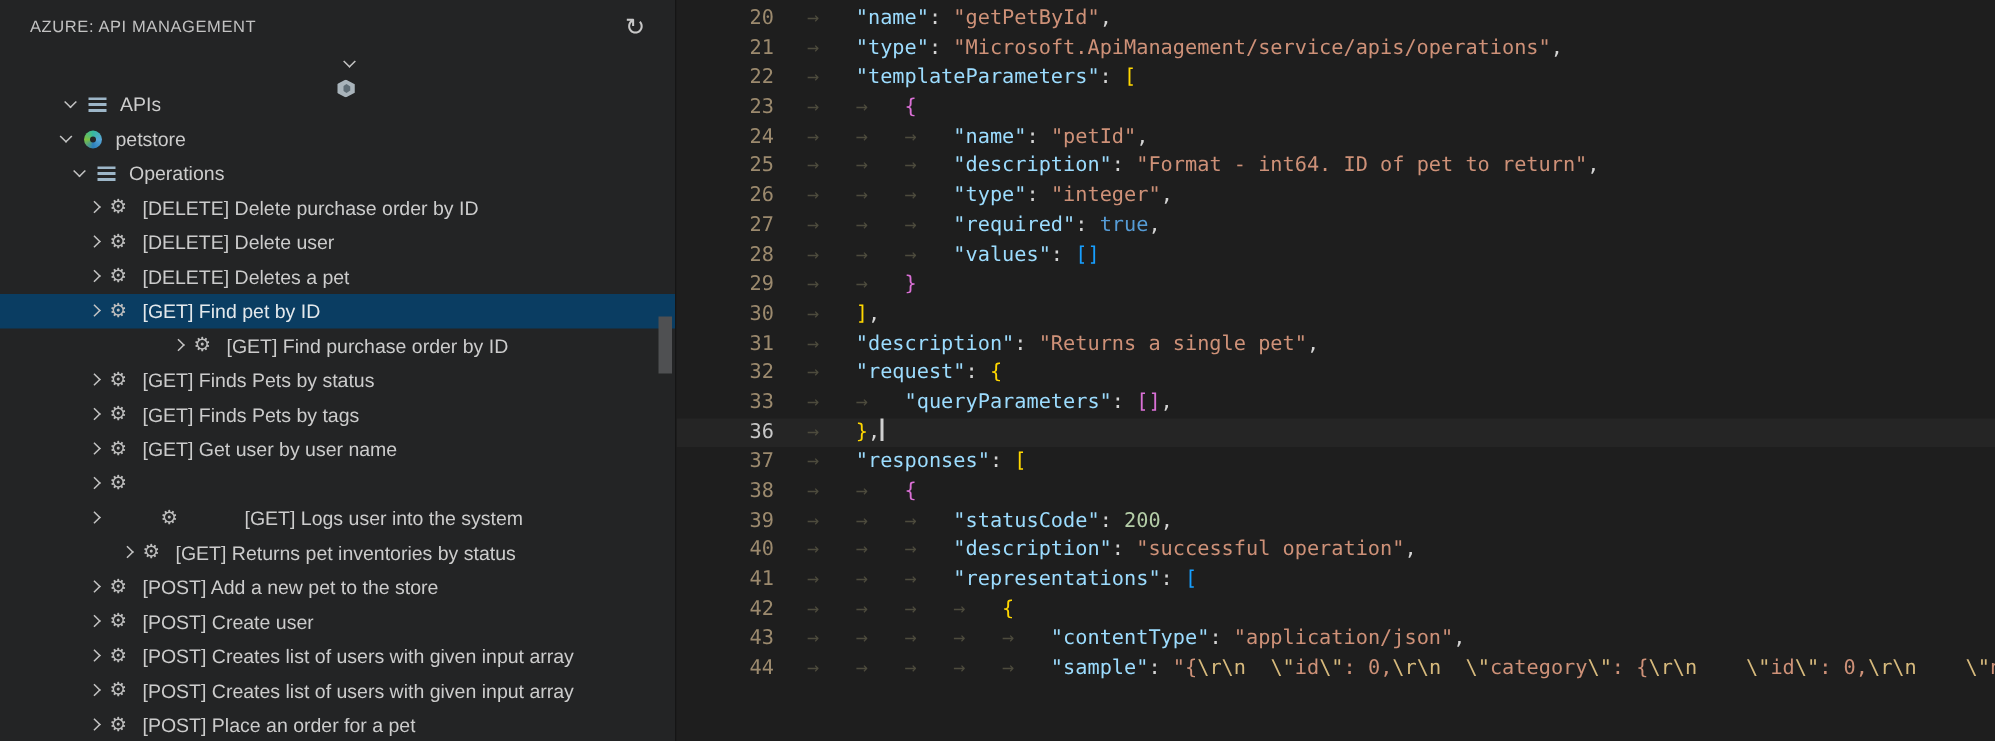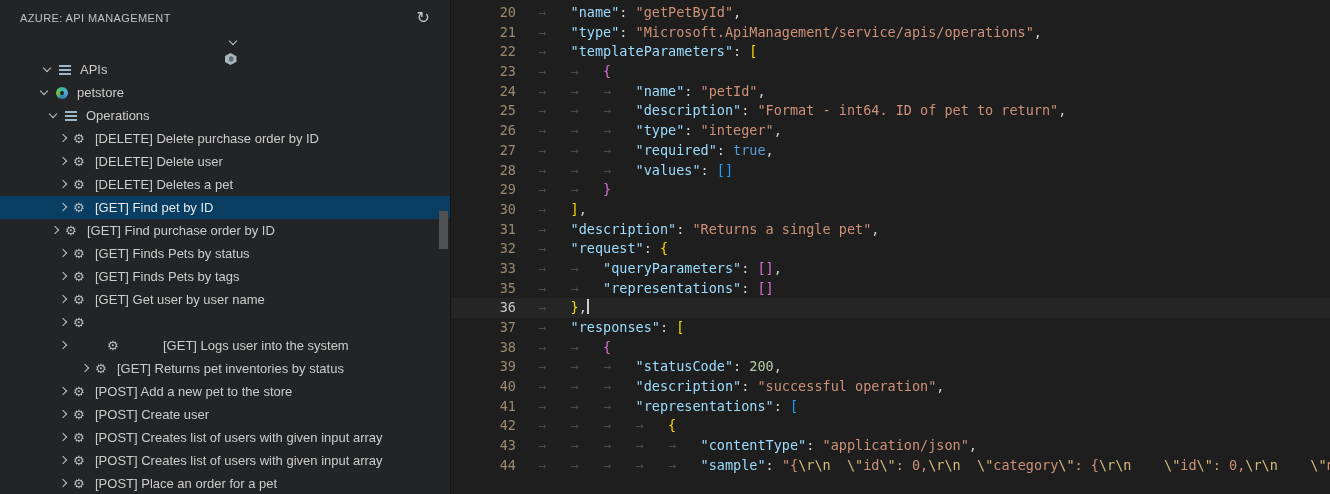--- a/index.html
+++ b/index.html
@@ -103,21 +103,21 @@
         <div class="row" style="padding-left: 54px;">
           <span class="chev"></span>
           <span class="ticon gear"></span>
           <span class="tlabel">[DELETE] Deletes a pet</span>
         </div>
         <div class="row sel" style="padding-left: 54px;">
           <span class="chev"></span>
           <span class="ticon gear"></span>
           <span class="tlabel">[GET] Find pet by ID</span>
         </div>
-        <div class="row" style="padding-left: 46px;">
+        <div class="row" style="padding-left: 82px; margin-left: 28px;">
           <span class="chev"></span>
           <span class="ticon gear"></span>
           <span class="tlabel">[GET] Find purchase order by ID</span>
         </div>
         <div class="row" style="padding-left: 54px;">
           <span class="chev"></span>
           <span class="ticon gear"></span>
           <span class="tlabel">[GET] Finds Pets by status</span>
         </div>
         <div class="row" style="padding-left: 54px;">
@@ -182,21 +182,20 @@
         <div class="cline"><div class="gut">24</div><div class="ctext"><span class="tk-w">→   </span><span class="tk-w">→   </span><span class="tk-w">→   </span><span class="tk-k">"name"</span><span class="tk-p">: </span><span class="tk-s">"petId"</span><span class="tk-p">,</span></div></div>
         <div class="cline"><div class="gut">25</div><div class="ctext"><span class="tk-w">→   </span><span class="tk-w">→   </span><span class="tk-w">→   </span><span class="tk-k">"description"</span><span class="tk-p">: </span><span class="tk-s">"Format - int64. ID of pet to return"</span><span class="tk-p">,</span></div></div>
         <div class="cline"><div class="gut">26</div><div class="ctext"><span class="tk-w">→   </span><span class="tk-w">→   </span><span class="tk-w">→   </span><span class="tk-k">"type"</span><span class="tk-p">: </span><span class="tk-s">"integer"</span><span class="tk-p">,</span></div></div>
         <div class="cline"><div class="gut">27</div><div class="ctext"><span class="tk-w">→   </span><span class="tk-w">→   </span><span class="tk-w">→   </span><span class="tk-k">"required"</span><span class="tk-p">: </span><span class="tk-kw">true</span><span class="tk-p">,</span></div></div>
         <div class="cline"><div class="gut">28</div><div class="ctext"><span class="tk-w">→   </span><span class="tk-w">→   </span><span class="tk-w">→   </span><span class="tk-k">"values"</span><span class="tk-p">: </span><span class="tk-b3">[]</span></div></div>
         <div class="cline"><div class="gut">29</div><div class="ctext"><span class="tk-w">→   </span><span class="tk-w">→   </span><span class="tk-b2">}</span></div></div>
         <div class="cline"><div class="gut">30</div><div class="ctext"><span class="tk-w">→   </span><span class="tk-b1">]</span><span class="tk-p">,</span></div></div>
         <div class="cline"><div class="gut">31</div><div class="ctext"><span class="tk-w">→   </span><span class="tk-k">"description"</span><span class="tk-p">: </span><span class="tk-s">"Returns a single pet"</span><span class="tk-p">,</span></div></div>
         <div class="cline"><div class="gut">32</div><div class="ctext"><span class="tk-w">→   </span><span class="tk-k">"request"</span><span class="tk-p">: </span><span class="tk-b1">{</span></div></div>
         <div class="cline"><div class="gut">33</div><div class="ctext"><span class="tk-w">→   </span><span class="tk-w">→   </span><span class="tk-k">"queryParameters"</span><span class="tk-p">: </span><span class="tk-b2">[]</span><span class="tk-p">,</span></div></div>
-        <div class="cline"><div class="gut">35</div><div class="ctext"><span class="tk-w">→   </span><span class="tk-w">→   </span><span class="tk-k">"representations"</span><span class="tk-p">: </span><span class="tk-b2">[]</span></div></div>
         <div class="cline cur"><div class="gut">36</div><div class="ctext"><span class="tk-w">→   </span><span class="tk-b1">}</span><span class="tk-p">,</span><span class="caret"></span></div></div>
         <div class="cline"><div class="gut">37</div><div class="ctext"><span class="tk-w">→   </span><span class="tk-k">"responses"</span><span class="tk-p">: </span><span class="tk-b1">[</span></div></div>
         <div class="cline"><div class="gut">38</div><div class="ctext"><span class="tk-w">→   </span><span class="tk-w">→   </span><span class="tk-b2">{</span></div></div>
         <div class="cline"><div class="gut">39</div><div class="ctext"><span class="tk-w">→   </span><span class="tk-w">→   </span><span class="tk-w">→   </span><span class="tk-k">"statusCode"</span><span class="tk-p">: </span><span class="tk-n">200</span><span class="tk-p">,</span></div></div>
         <div class="cline"><div class="gut">40</div><div class="ctext"><span class="tk-w">→   </span><span class="tk-w">→   </span><span class="tk-w">→   </span><span class="tk-k">"description"</span><span class="tk-p">: </span><span class="tk-s">"successful operation"</span><span class="tk-p">,</span></div></div>
         <div class="cline"><div class="gut">41</div><div class="ctext"><span class="tk-w">→   </span><span class="tk-w">→   </span><span class="tk-w">→   </span><span class="tk-k">"representations"</span><span class="tk-p">: </span><span class="tk-b3">[</span></div></div>
         <div class="cline"><div class="gut">42</div><div class="ctext"><span class="tk-w">→   </span><span class="tk-w">→   </span><span class="tk-w">→   </span><span class="tk-w">→   </span><span class="tk-b1">{</span></div></div>
         <div class="cline"><div class="gut">43</div><div class="ctext"><span class="tk-w">→   </span><span class="tk-w">→   </span><span class="tk-w">→   </span><span class="tk-w">→   </span><span class="tk-w">→   </span><span class="tk-k">"contentType"</span><span class="tk-p">: </span><span class="tk-s">"application/json"</span><span class="tk-p">,</span></div></div>
         <div class="cline"><div class="gut">44</div><div class="ctext"><span class="tk-w">→   </span><span class="tk-w">→   </span><span class="tk-w">→   </span><span class="tk-w">→   </span><span class="tk-w">→   </span><span class="tk-k">"sample"</span><span class="tk-p">: </span><span class="tk-s">"{</span><span class="tk-e">\r\n</span><span class="tk-s">  </span><span class="tk-e">\"</span><span class="tk-s">id</span><span class="tk-e">\"</span><span class="tk-s">: 0,</span><span class="tk-e">\r\n</span><span class="tk-s">  </span><span class="tk-e">\"</span><span class="tk-s">category</span><span class="tk-e">\"</span><span class="tk-s">: {</span><span class="tk-e">\r\n</span><span class="tk-s">    </span><span class="tk-e">\"</span><span class="tk-s">id</span><span class="tk-e">\"</span><span class="tk-s">: 0,</span><span class="tk-e">\r\n</span><span class="tk-s">    </span><span class="tk-e">\"</span><span class="tk-s">name</span></div></div>
       </div>

